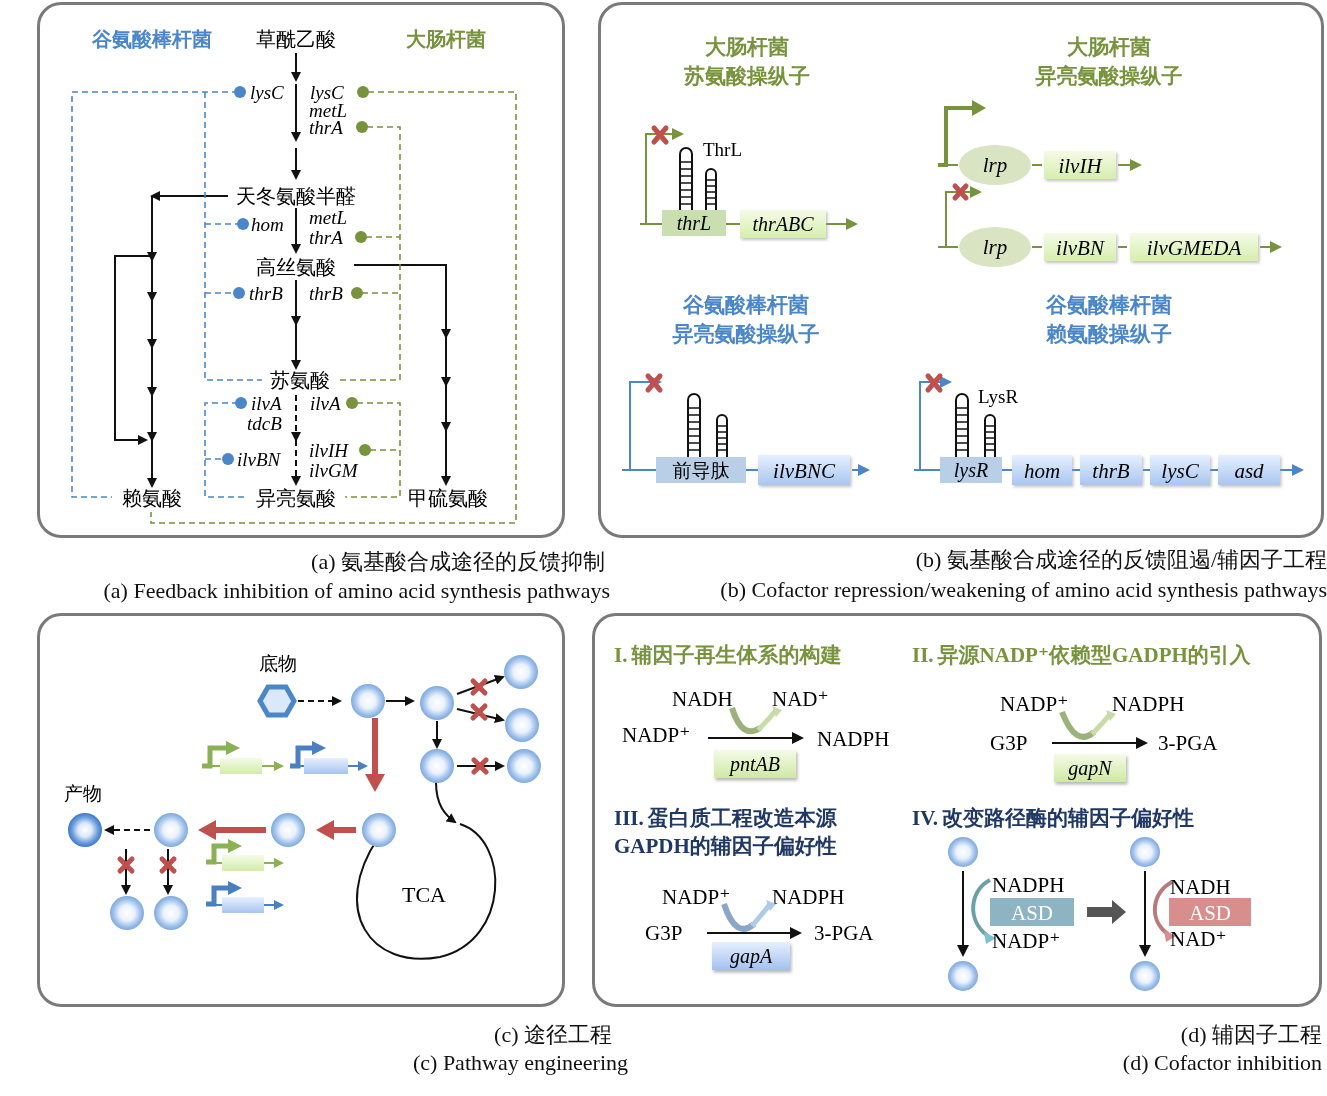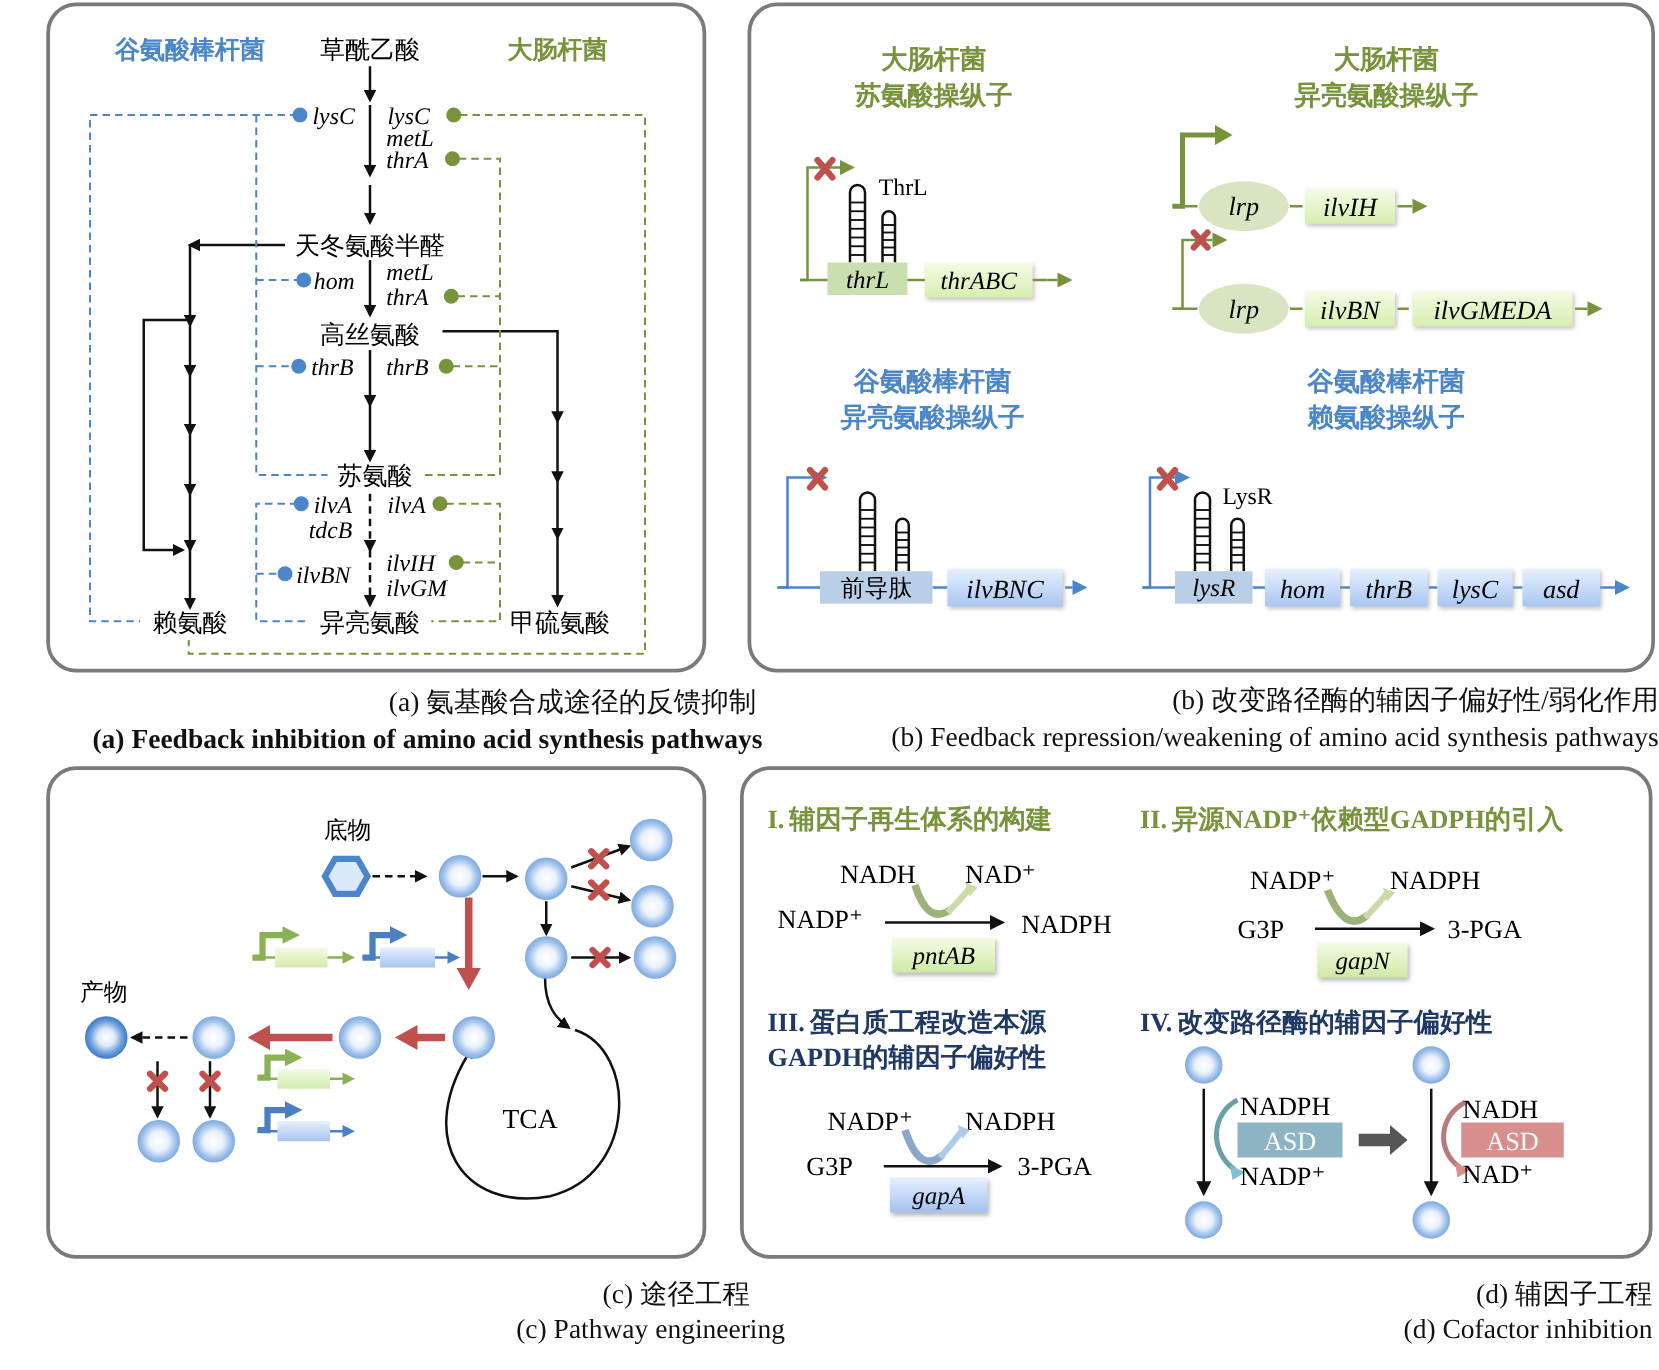--- a/index.html
+++ b/index.html
@@ -101,21 +101,21 @@
     <text x="309" y="134">thrA</text>
     <text x="309" y="224">metL</text>
     <text x="309" y="244">thrA</text>
     <text x="309" y="300">thrB</text>
     <text x="310" y="410">ilvA</text>
     <text x="309" y="457">ilvIH</text>
     <text x="309" y="477">ilvGM</text>
   </g>
 </svg>
 <div class="cap" style="left:0;top:547px;width:605px;">(a) 氨基酸合成途径的反馈抑制</div>
-<div class="cap" style="left:0;top:578px;width:610px;font-weight:bold;">(a) Feedback inhibition of amino acid synthesis pathways</div>
+<div class="cap" style="left:0;top:578px;width:610px;">(a) Feedback inhibition of amino acid synthesis pathways</div>
 
 <div class="panel" style="left:598px;top:2px;width:726px;height:536px;"></div>
 <svg style="position:absolute;left:600px;top:0;" width="727" height="540">
   <defs>
     <linearGradient id="gGreen" x1="0" y1="0" x2="0" y2="1">
         <stop offset="0" stop-color="#f4fbe6"></stop>
         <stop offset="1" stop-color="#d6eeae"></stop>
       </linearGradient>
     <linearGradient id="gBlue" x1="0" y1="0" x2="0" y2="1">
         <stop offset="0" stop-color="#e6f0ff"></stop>
@@ -282,22 +282,22 @@
   <text x="371" y="477" text-anchor="middle" font-size="20" font-style="italic">lysR</text>
   <rect x="412" y="455" width="60" height="30" fill="url(#gBlue)" filter="url(#sh)"></rect>
   <text x="442" y="478" text-anchor="middle" font-size="21" font-style="italic">hom</text>
   <rect x="480" y="455" width="62" height="30" fill="url(#gBlue)" filter="url(#sh)"></rect>
   <text x="511" y="478" text-anchor="middle" font-size="21" font-style="italic">thrB</text>
   <rect x="550" y="455" width="60" height="30" fill="url(#gBlue)" filter="url(#sh)"></rect>
   <text x="580" y="478" text-anchor="middle" font-size="21" font-style="italic">lysC</text>
   <rect x="618" y="455" width="62" height="30" fill="url(#gBlue)" filter="url(#sh)"></rect>
   <text x="649" y="478" text-anchor="middle" font-size="21" font-style="italic">asd</text>
 </svg>
-<div class="cap" style="left:600px;top:545px;width:727px;">(b) 改变路径酶的辅因子偏好性/弱化作用</div>
-<div class="cap" style="left:600px;top:577px;width:727px;">(b) Feedback repression/weakening of amino acid synthesis pathways</div>
+<div class="cap" style="left:600px;top:545px;width:727px;">(b) 氨基酸合成途径的反馈阻遏/辅因子工程</div>
+<div class="cap" style="left:600px;top:577px;width:727px;">(b) Cofactor repression/weakening of amino acid synthesis pathways</div>
 
 <div class="panel" style="left:37px;top:613px;width:528px;height:394px;"></div>
 <svg style="position:absolute;left:0;top:600px;" width="600" height="420">
   <defs>
     <radialGradient id="ball" cx="0.5" cy="0.5" r="0.5">
       <stop offset="0" stop-color="#ffffff"></stop>
         <stop offset="0.45" stop-color="#eaf2fc"></stop>
         <stop offset="0.8" stop-color="#9ec0ea"></stop>
         <stop offset="1" stop-color="#7ea9df"></stop>
     </radialGradient>
@@ -404,21 +404,21 @@
   </g>
   <g>
     <polyline points="206,304 214,304 214,288 230,288" stroke="#4a7fc1" stroke-width="5" fill="none"></polyline>
     <path d="M228,281 L242,288 L228,295 z" fill="#4a7fc1"></path>
     <rect x="222" y="297" width="42" height="16" fill="url(#gcb)"></rect>
     <line x1="206" y1="305" x2="222" y2="305" stroke="#4a7fc1" stroke-width="2"></line>
     <line x1="264" y1="305" x2="276" y2="305" stroke="#4a7fc1" stroke-width="2"></line>
     <path d="M274,300 L284,305 L274,310 z" fill="#4a7fc1"></path>
   </g>
 </svg>
-<div class="cap" style="left:0;top:1020px;width:600px;">(c) 途径工程</div>
+<div class="cap" style="left:12px;top:1020px;width:600px;">(c) 途径工程</div>
 <div class="cap" style="left:0;top:1050px;width:600px;margin-left:28px;">(c) Pathway engineering</div>
 
 <div class="panel" style="left:592px;top:613px;width:730px;height:394px;"></div>
 <svg style="position:absolute;left:592px;top:600px;" width="735" height="420">
   <defs>
     <marker id="ahd" markerWidth="12" markerHeight="12" refX="10" refY="6" orient="auto" markerUnits="userSpaceOnUse">
         <path d="M0,0 L12,6 L0,12 z" fill="#111"></path>
       </marker>
     <linearGradient id="dG" x1="0" y1="0" x2="0" y2="1">
         <stop offset="0" stop-color="#f4fbe6"></stop>

